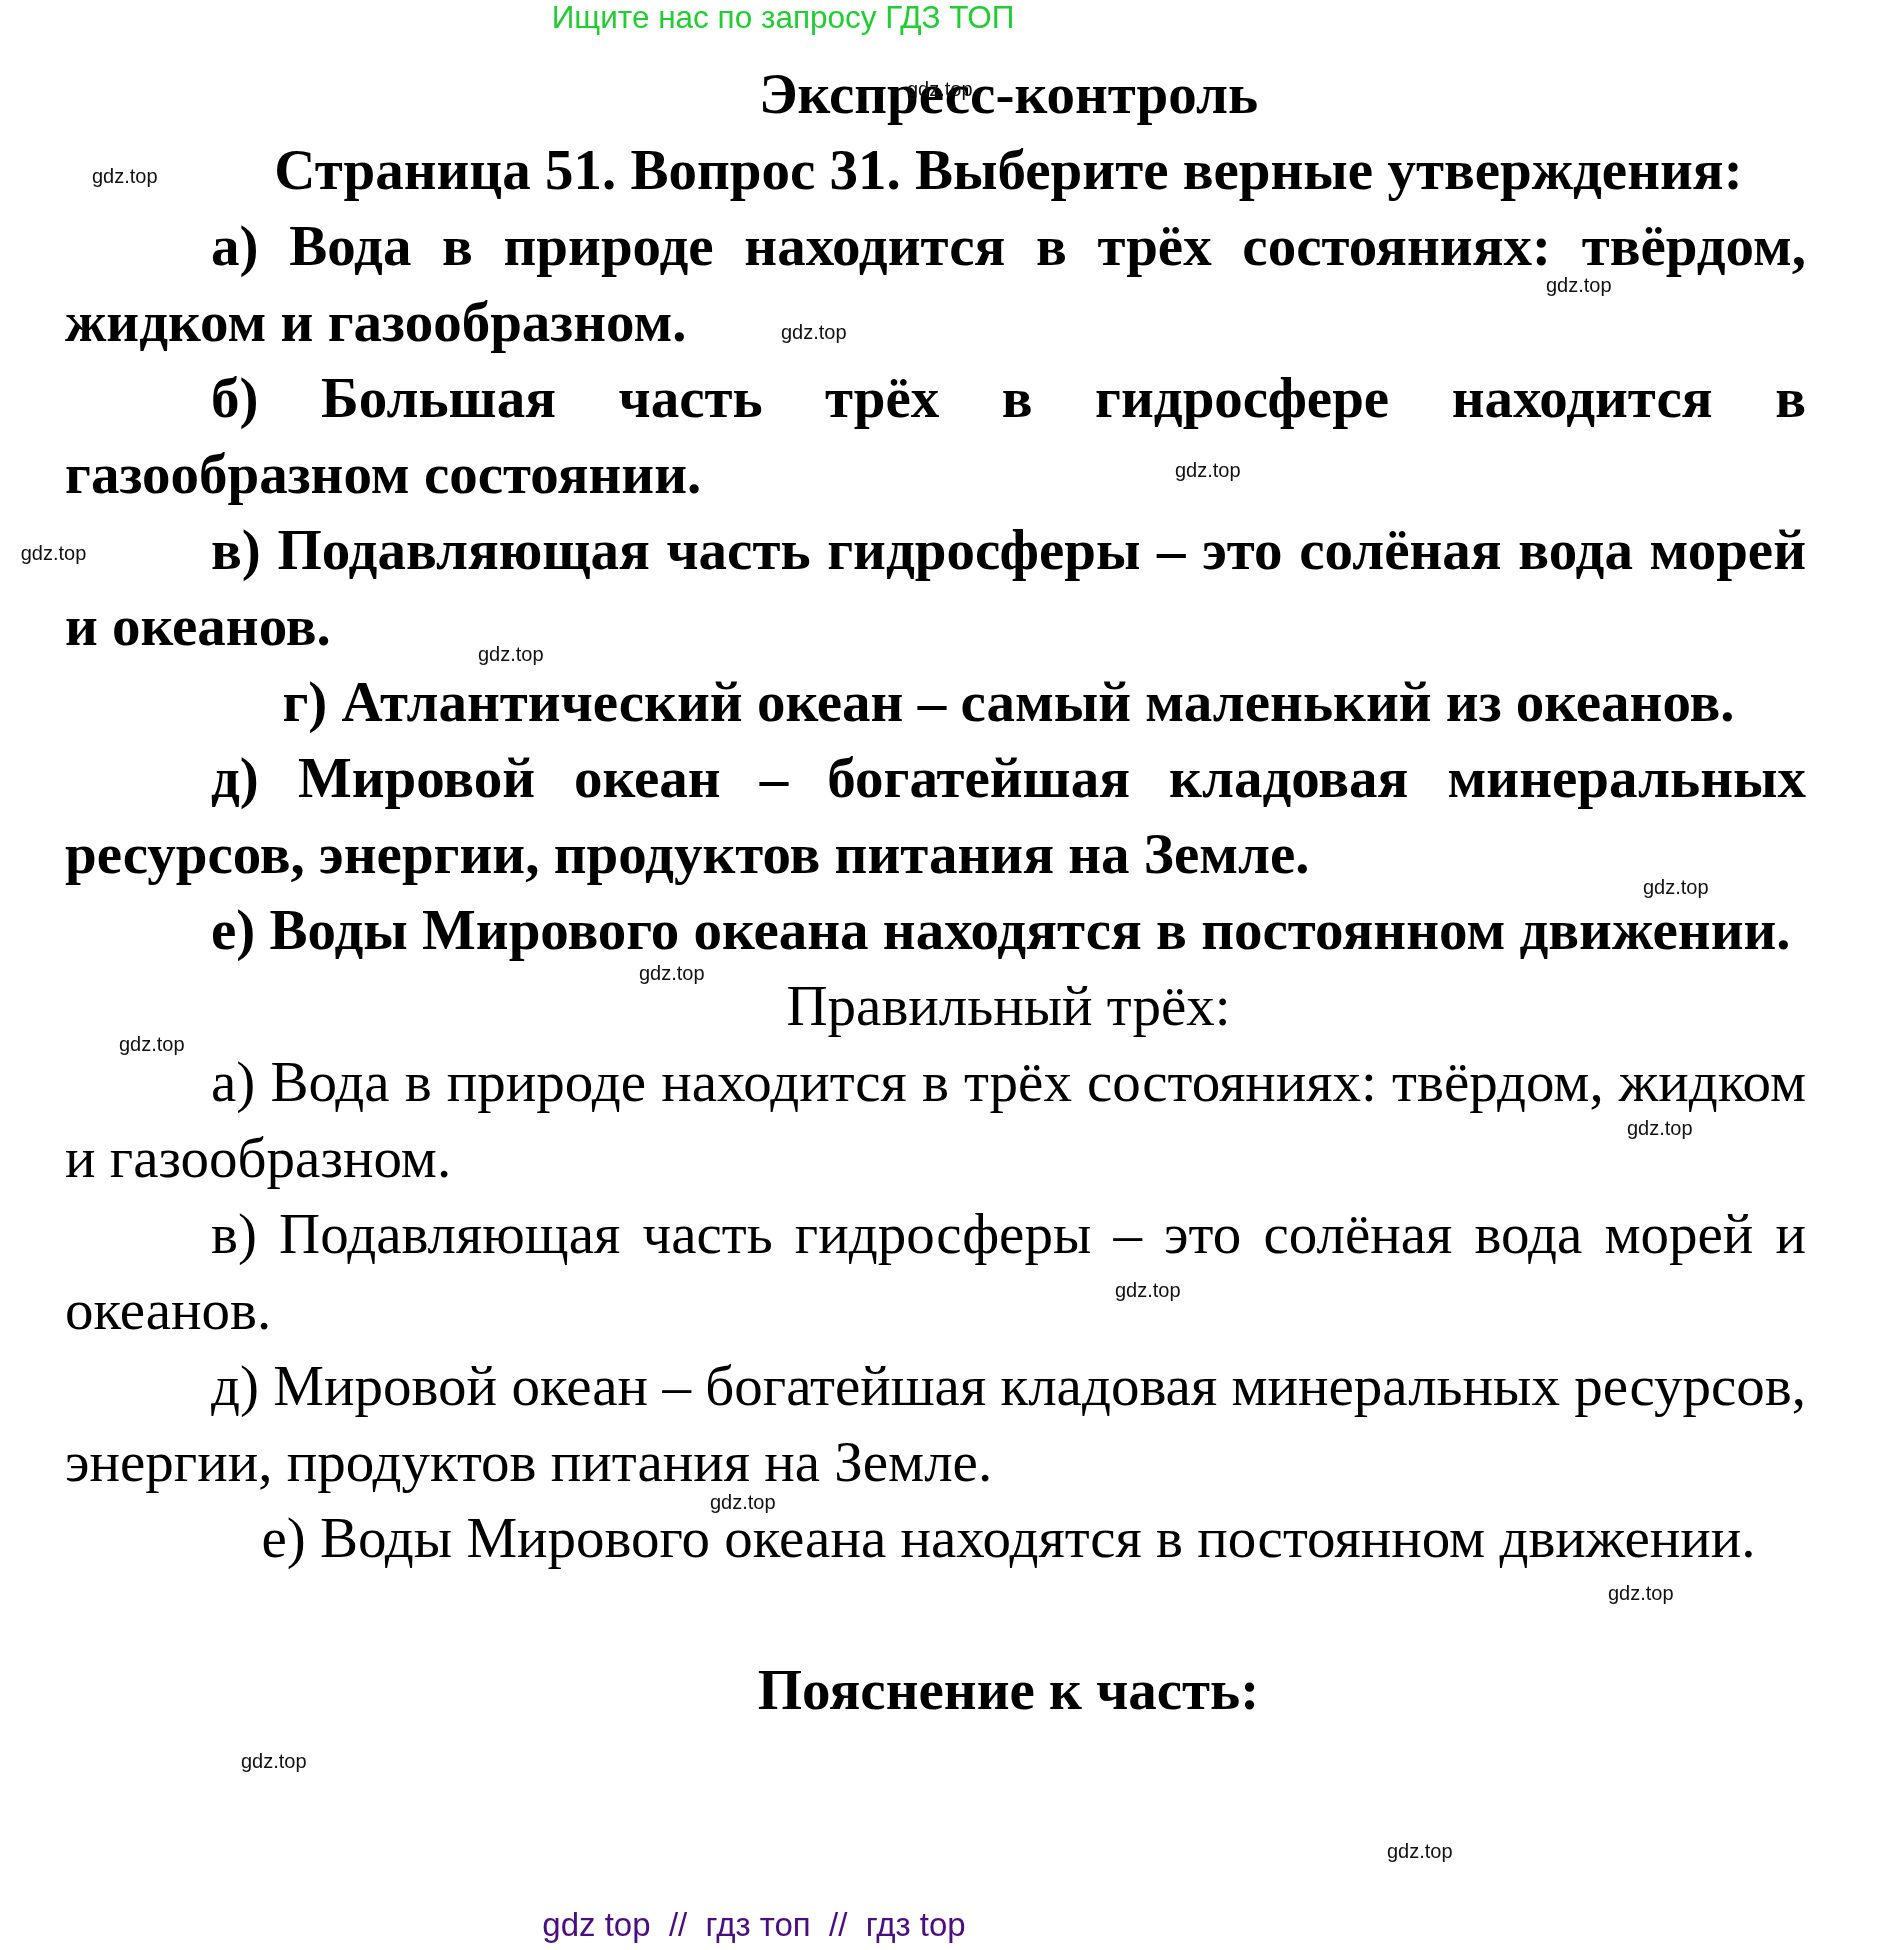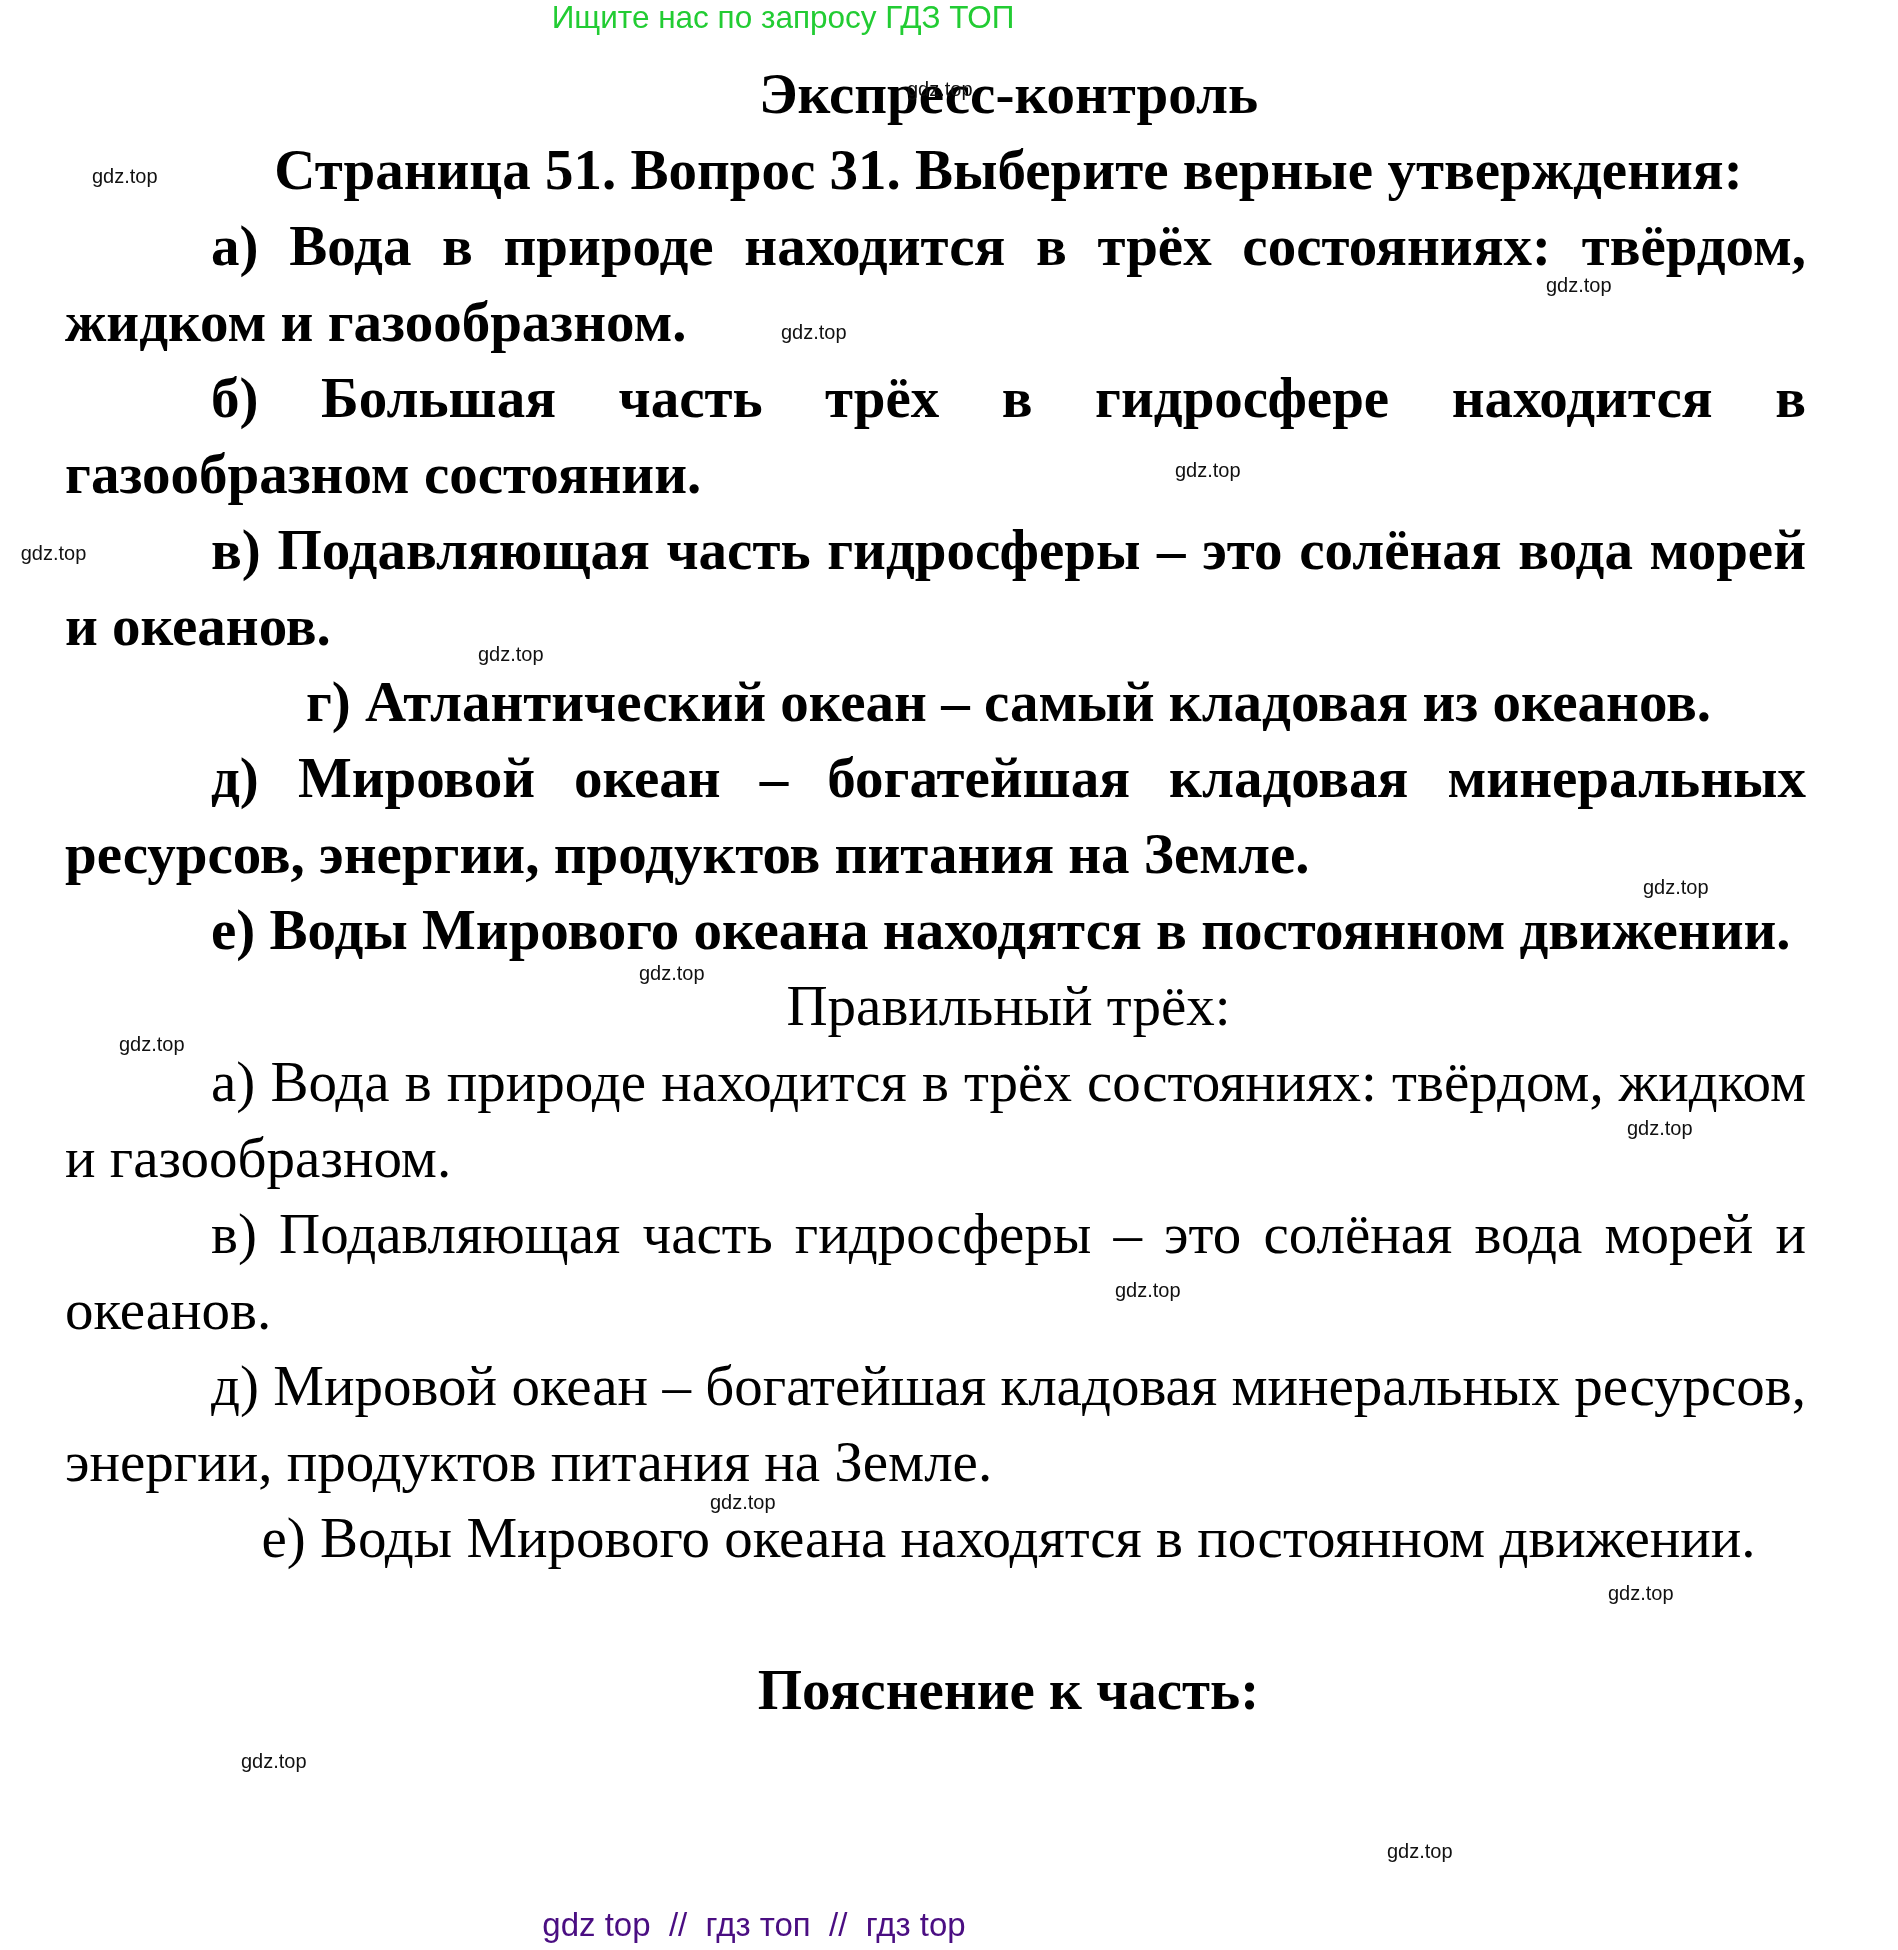--- a/index.html
+++ b/index.html
@@ -36,21 +36,21 @@
 <body>
 
 <div class="top-banner">Ищите нас по запросу ГДЗ ТОП</div>
 
 <div class="doc">
   <p class="bold nojust">Экспресс-контроль</p>
   <p class="bold nojust">Страница 51. Вопрос 31. Выберите верные утверждения:</p>
   <p class="bold">а) Вода в природе находится в трёх состояниях: твёрдом, жидком и газообразном.</p>
   <p class="bold">б) Большая часть трёх в гидросфере находится в газообразном состоянии.</p>
   <p class="bold">в) Подавляющая часть гидросферы – это солёная вода морей и океанов.</p>
-  <p class="bold nojust">г) Атлантический океан – самый кладовая из океанов.</p>
+  <p class="bold nojust">г) Атлантический океан – самый маленький из океанов.</p>
   <p class="bold">д) Мировой океан – богатейшая кладовая минеральных ресурсов, энергии, продуктов питания на Земле.</p>
   <p class="bold">е) Воды Мирового океана находятся в постоянном движении.</p>
   <p class="plain nojust">Правильный трёх:</p>
   <p class="plain">а) Вода в природе находится в трёх состояниях: твёрдом, жидком и газообразном.</p>
   <p class="plain">в) Подавляющая часть гидросферы – это солёная вода морей и океанов.</p>
   <p class="plain">д) Мировой океан – богатейшая кладовая минеральных ресурсов, энергии, продуктов питания на Земле.</p>
   <p class="plain nojust">е) Воды Мирового океана находятся в постоянном движении.</p>
   <div class="spacer"></div>
   <p class="bold nojust">Пояснение к часть:</p>
 </div>

